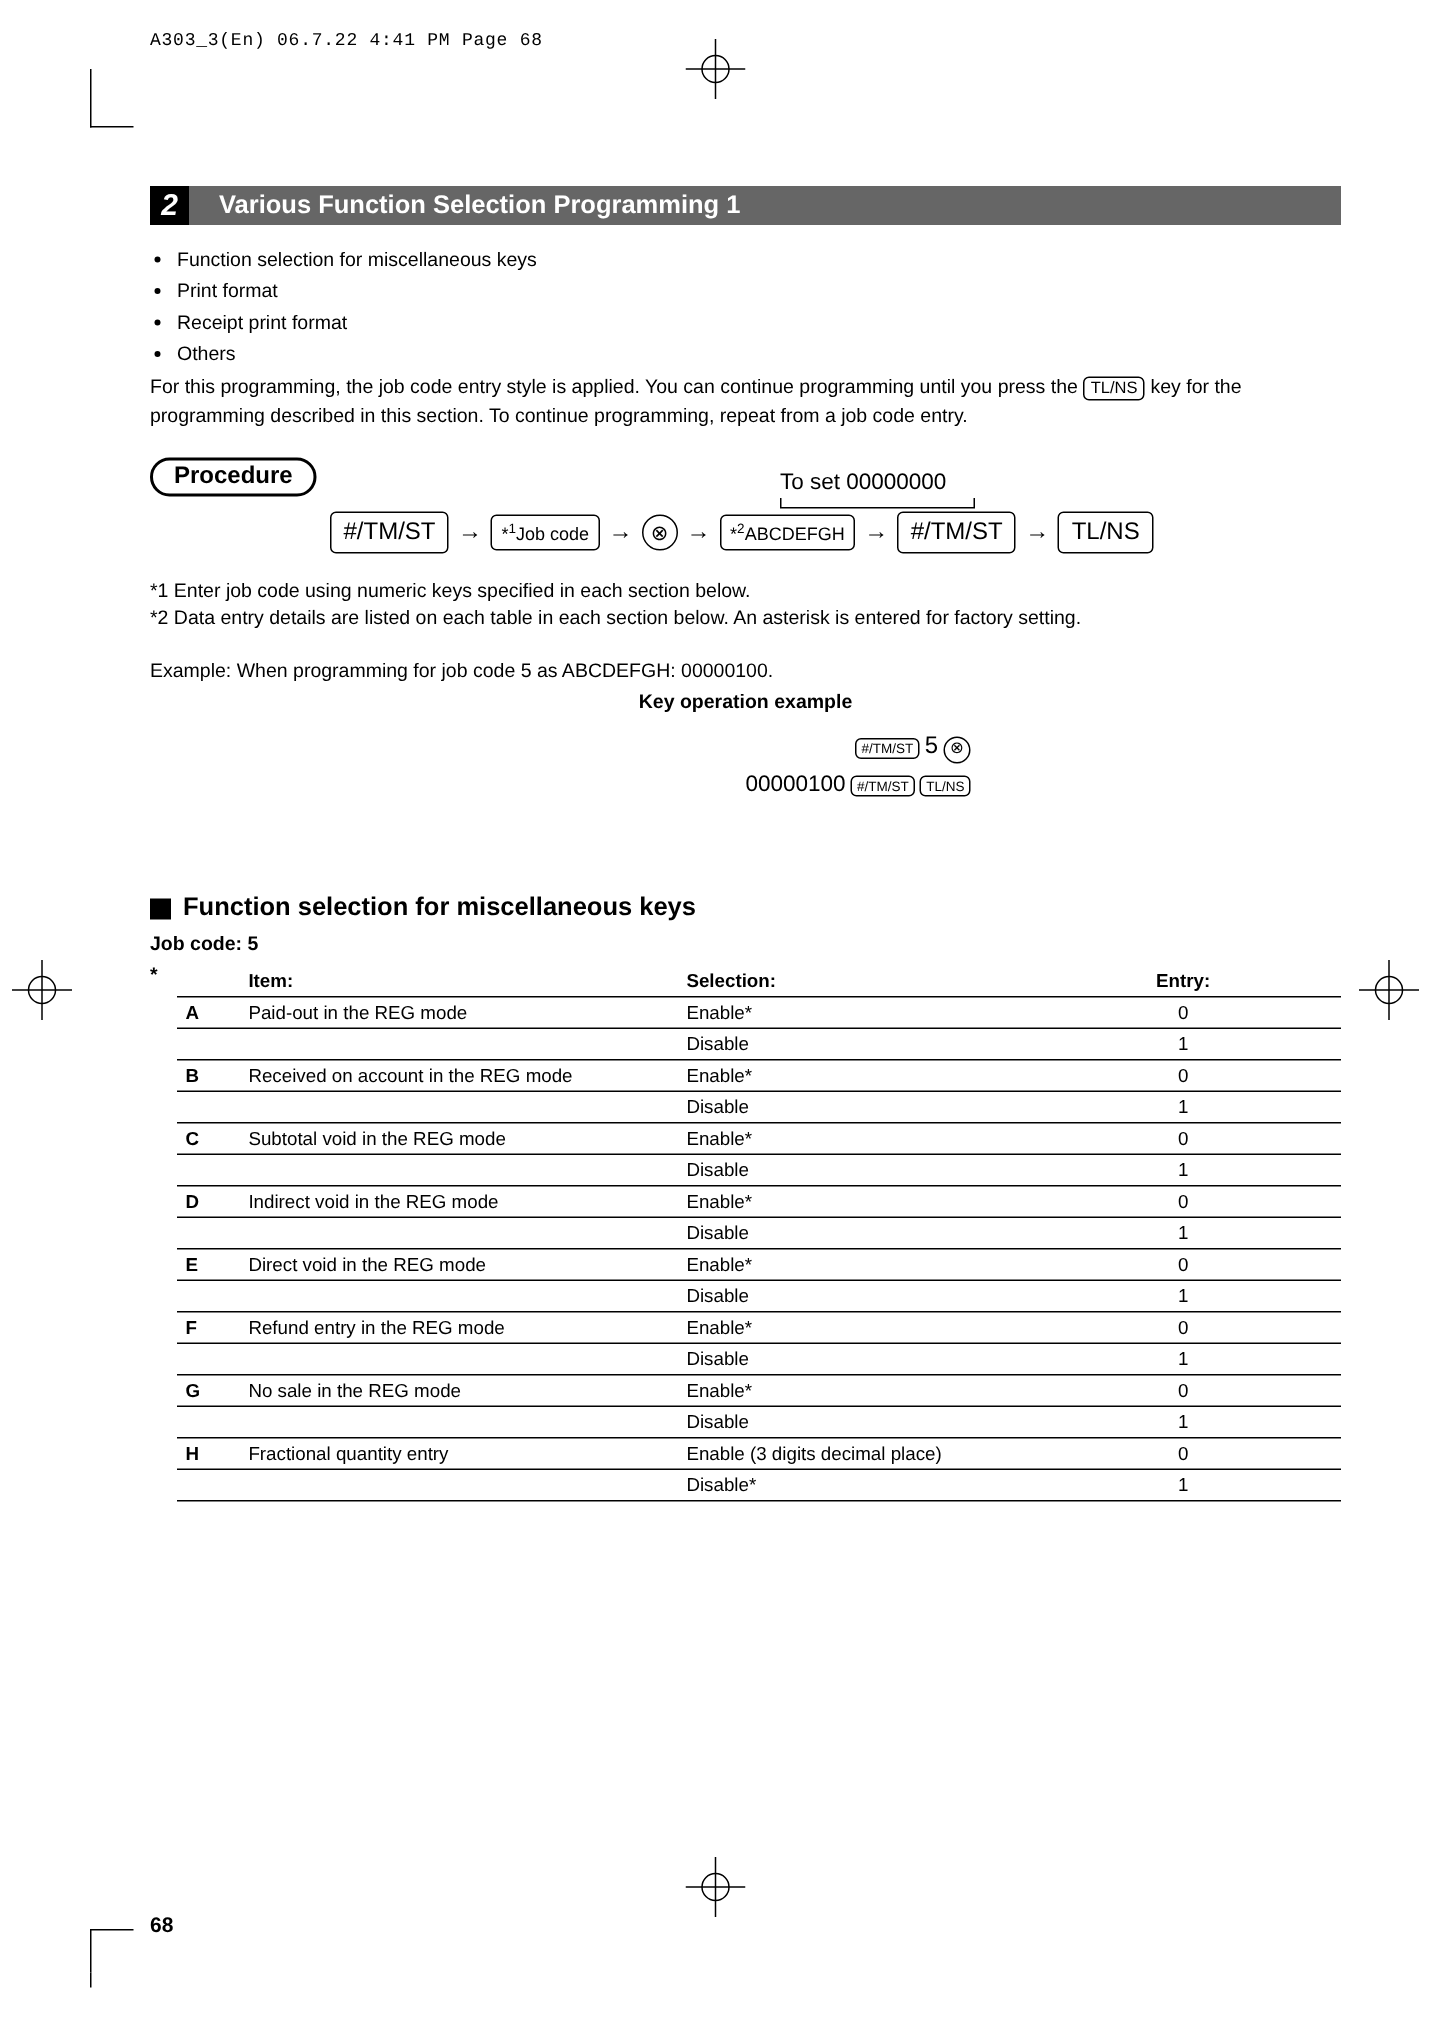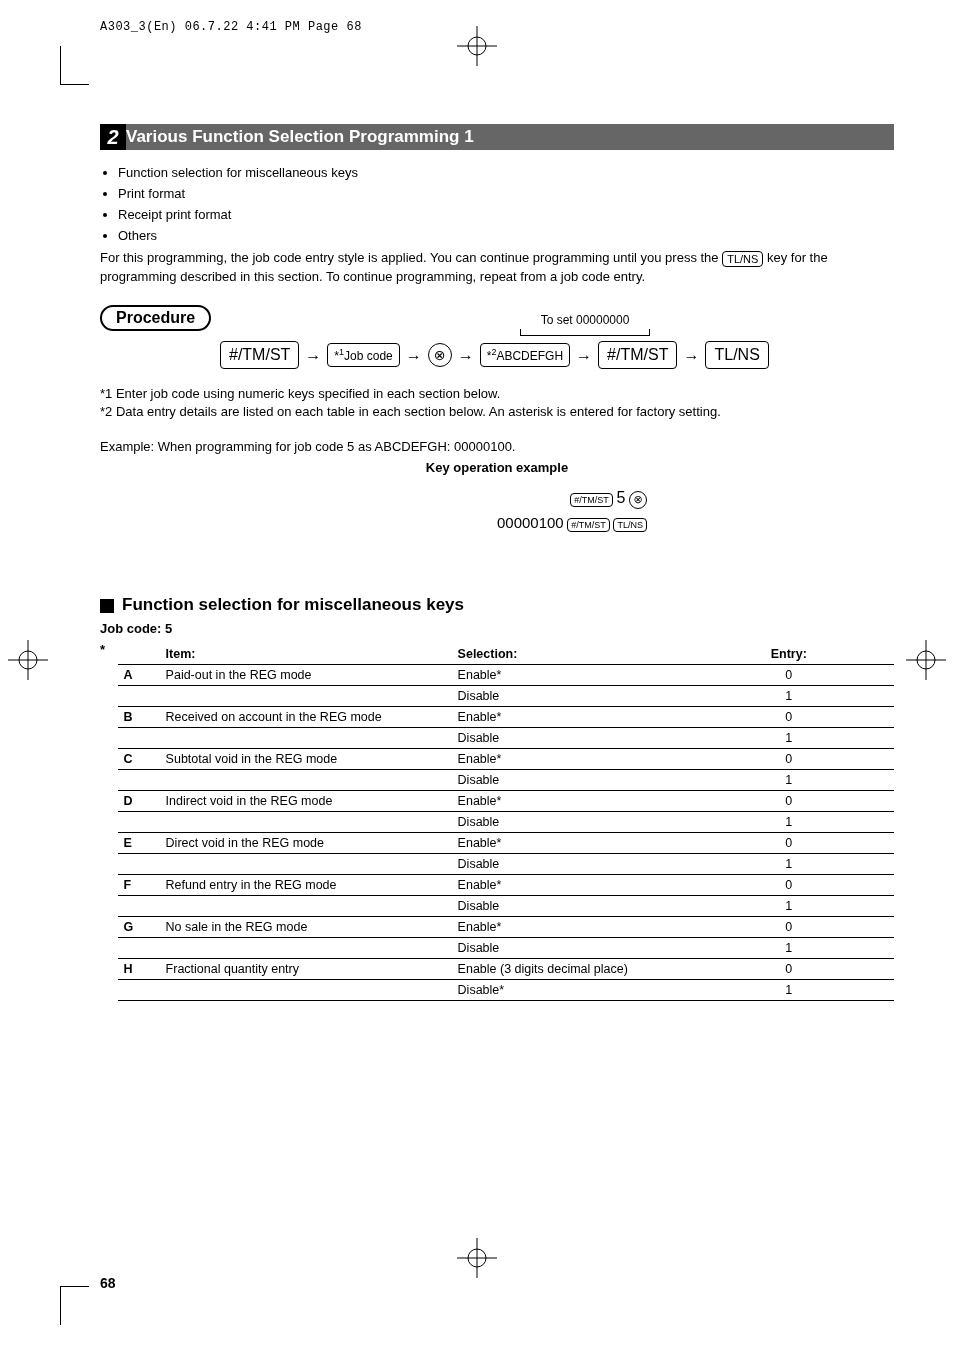--- a/index.html
+++ b/index.html
@@ -66,21 +66,21 @@
     font-style: italic;
   }
   .section-title {
     background: #666;
     color: #fff;
     font-weight: bold;
     font-size: 17px;
     flex: 1;
     display: flex;
     align-items: center;
-    padding-left: 0;
+    padding-left: 20px;
   }
   .body-text { margin-top: 14px; line-height: 1.45; }
   .body-text ul { margin: 4px 0; padding-left: 18px; }
   .body-text li { list-style: disc; margin: 2px 0; }
   .key-box {
     display: inline-block;
     border: 1px solid #000;
     border-radius: 4px;
     padding: 0 4px;
     font-size: 11px;
@@ -125,22 +125,21 @@
     height: 22px;
     display: inline-flex;
     align-items: center;
     justify-content: center;
     font-size: 14px;
   }
   .toset {
     position: absolute;
     top: -28px;
     left: 300px;
-    font-size: 12px;
-    text-align: center;
+    font-size: 15px;
     width: 130px;
   }
   .toset-line {
     border-bottom: 1px solid #000;
     height: 6px;
     margin-top: 2px;
     position: relative;
   }
   .toset-line::before, .toset-line::after {
     content: "";

